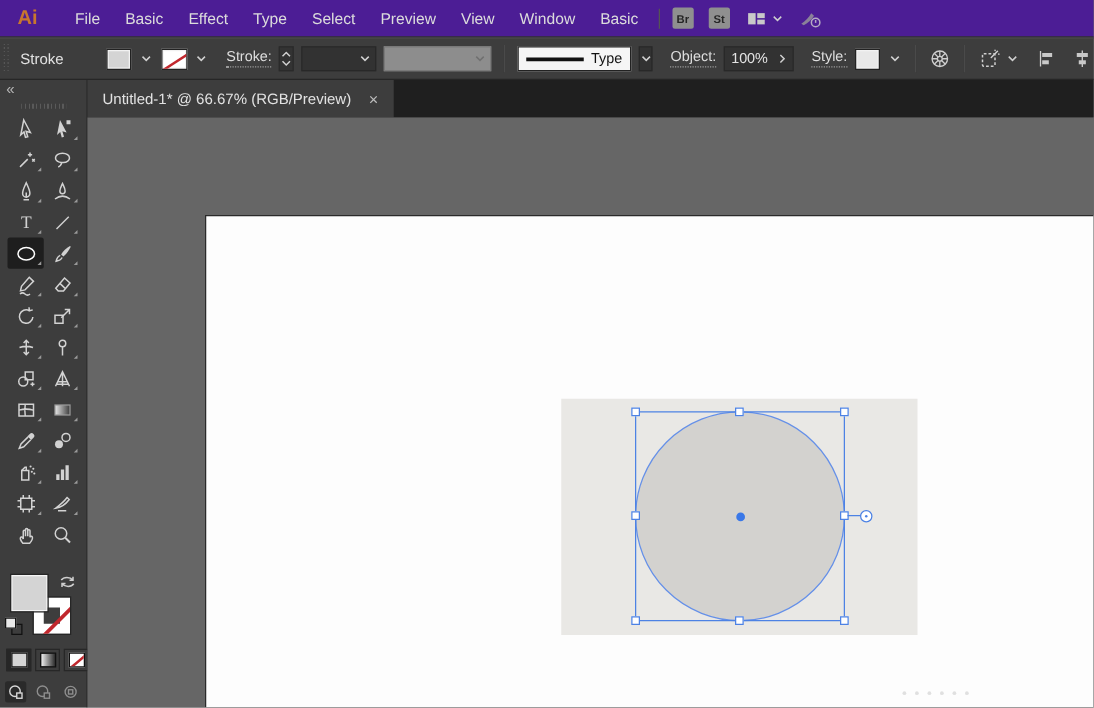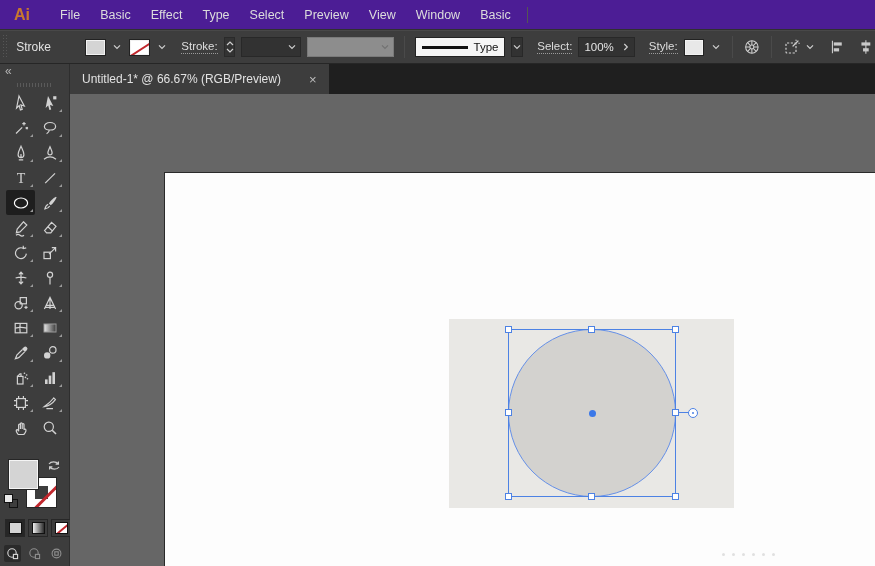--- a/index.html
+++ b/index.html
@@ -97,21 +97,21 @@
   .drawmode-row { position:absolute; left:4px; top:481px; display:flex; gap:5px; }
   .dmode { width:17px; height:17px; border-radius:2px; display:flex; align-items:center;
            justify-content:center; }
   .dmode.sel { background:#2a2a2a; }
   .dmode svg { stroke:#8e8e8e; fill:none; stroke-width:1.1; }
   .dmode.sel svg { stroke:#d8d8d8; }
 
   
   .docarea { flex:1; display:flex; flex-direction:column; }
   .tabbar { height:30px; background:#1f1f1f; display:flex; align-items:flex-end; }
-  .tab { height:30px; background:#3d3d3d; display:flex; align-items:center; gap:28px;
+  .tab { height:30px; background:#3d3d3d; display:flex; align-items:center; gap:14px;
          padding:0 12px; font-size:12px; color:#e2e2e2; }
   .tab-close { color:#bdbdbd; font-size:13px; line-height:1; }
   .pasteboard { position:relative; height:472px; background:#666666; overflow:hidden; }
   .artboard { position:absolute; left:94px; top:78px; width:711px; height:394px;
               background:#fdfdfd; border-left:1px solid #2a2a2a; border-top:1px solid #2a2a2a; }
   .placed-rect { position:absolute; left:378px; top:224px; width:285px; height:189px;
                  background:#e9e8e5; }
   .shape-circle { position:absolute; left:437px; top:234px; width:168px; height:168px;
                   border-radius:50%; background:#d3d2cf; border:1px solid #6590e8; }
   .bbox { position:absolute; left:437px; top:234px; width:168px; height:168px;
@@ -139,20 +139,39 @@
   <span class="menu-item">File</span>
   <span class="menu-item">Basic</span>
   <span class="menu-item">Effect</span>
   <span class="menu-item">Type</span>
   <span class="menu-item">Select</span>
   <span class="menu-item">Preview</span>
   <span class="menu-item">View</span>
   <span class="menu-item">Window</span>
   <span class="menu-item">Basic</span>
   <span class="appbar-sep"></span>
+  <div class="appbar-right">
+    <div class="sq-btn">Br</div>
+    <div class="sq-btn">St</div>
+    <div class="ws-group">
+      <svg width="18" height="18" viewBox="0 0 18 18">
+        <rect x="2.5" y="4.5" width="6" height="9" fill="#c9c9c9"></rect>
+        <rect x="9.8" y="4.5" width="6" height="4" fill="#c9c9c9"></rect>
+        <rect x="9.8" y="9.7" width="6" height="3.8" fill="#c9c9c9"></rect>
+      </svg>
+      <svg width="8" height="6" viewBox="0 0 8 6">
+        <path d="M1 1.3 L4 4.3 L7 1.3" class="icon-stroke"></path>
+      </svg>
+    </div>
+    <svg width="20" height="18" viewBox="0 0 20 18" style="opacity:.8">
+      <path d="M3 13 C6 11 9 8 11 4.5 l2.2 2 C11.5 9.8 8 12.3 5 14.2 Z" fill="#9a9a9a" stroke="none"></path>
+      <circle cx="14.5" cy="12" r="3.4" class="icon-stroke"></circle>
+      <path d="M14.5 10 v2.3" class="icon-stroke"></path>
+    </svg>
+  </div>
 </div>
 
 <div class="controlbar">
   <div class="cgrip"></div>
   <span class="ctx-label">Stroke</span>
 
   <div class="swatch"></div>
   <div class="chev-btn">
     <svg width="8" height="6" viewBox="0 0 8 6">
         <path d="M1 1.3 L4 4.3 L7 1.3" class="icon-stroke"></path>
@@ -192,21 +211,21 @@
   <div class="brush-preview">
     <span class="brush-line"></span>
     <span class="brush-name">Type</span>
   </div>
   <div class="chev-btn" style="background:#323232;border:1px solid #282828;height:20px">
     <svg width="8" height="6" viewBox="0 0 8 6">
         <path d="M1 1.3 L4 4.3 L7 1.3" class="icon-stroke"></path>
       </svg>
   </div>
 
-  <span class="dotted-label">Select:</span>
+  <span class="dotted-label">Object:</span>
   <div class="field">
     <span class="field-text">100%</span>
     <svg width="6" height="8" viewBox="0 0 6 8">
         <path d="M1.3 1 L4.3 4 L1.3 7" class="icon-stroke"></path>
       </svg>
   </div>
 
   <span class="dotted-label">Style:</span>
   <div class="swatch" style="background:#e8e8e8"></div>
   <div class="chev-btn">

